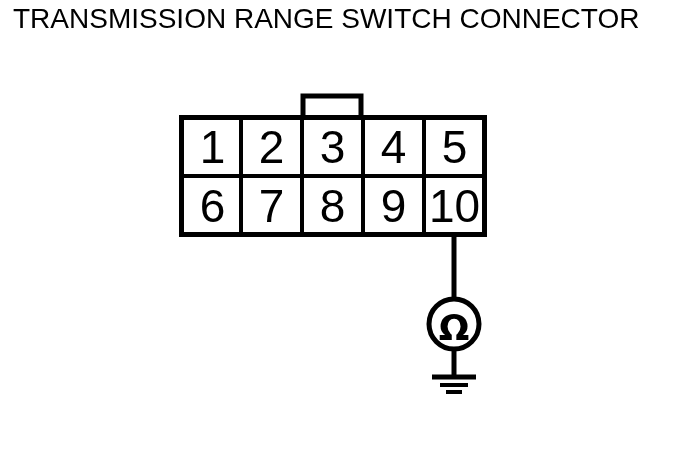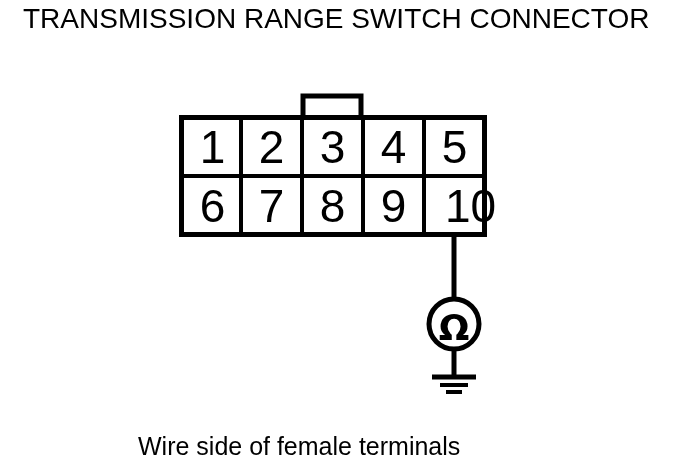--- a/index.html
+++ b/index.html
@@ -18,21 +18,20 @@
   }
   #title {
     position: absolute;
     left: 13px;
     top: 3px;
     font-size: 28px;
     line-height: 32px;
     letter-spacing: 0px;
     white-space: nowrap;
     color: #000000;
-    margin-left: 10px;
   }
   #caption {
     position: absolute;
     left: 138px;
     top: 432px;
     font-size: 25px;
     line-height: 29px;
     white-space: nowrap;
     color: #000000;
   }
@@ -122,20 +121,19 @@
   </div>
   <div class="pin-cell" style="left:243px; top:178px; width:57px; height:55px;">
     <span>7</span>
   </div>
   <div class="pin-cell" style="left:304px; top:178px; width:57px; height:55px;">
     <span>8</span>
   </div>
   <div class="pin-cell" style="left:365px; top:178px; width:57px; height:55px;">
     <span>9</span>
   </div>
-  <div class="pin-cell" style="left:426px; top:178px; width:57px; height:55px;margin-left:16px;">
+  <div class="pin-cell" style="left:426px; top:178px; width:57px; height:55px;">
     <span>10</span>
   </div>
 
 
-  <div id="caption">Wire side of female terminals</div>
 
 </div>
 
 </body></html>

